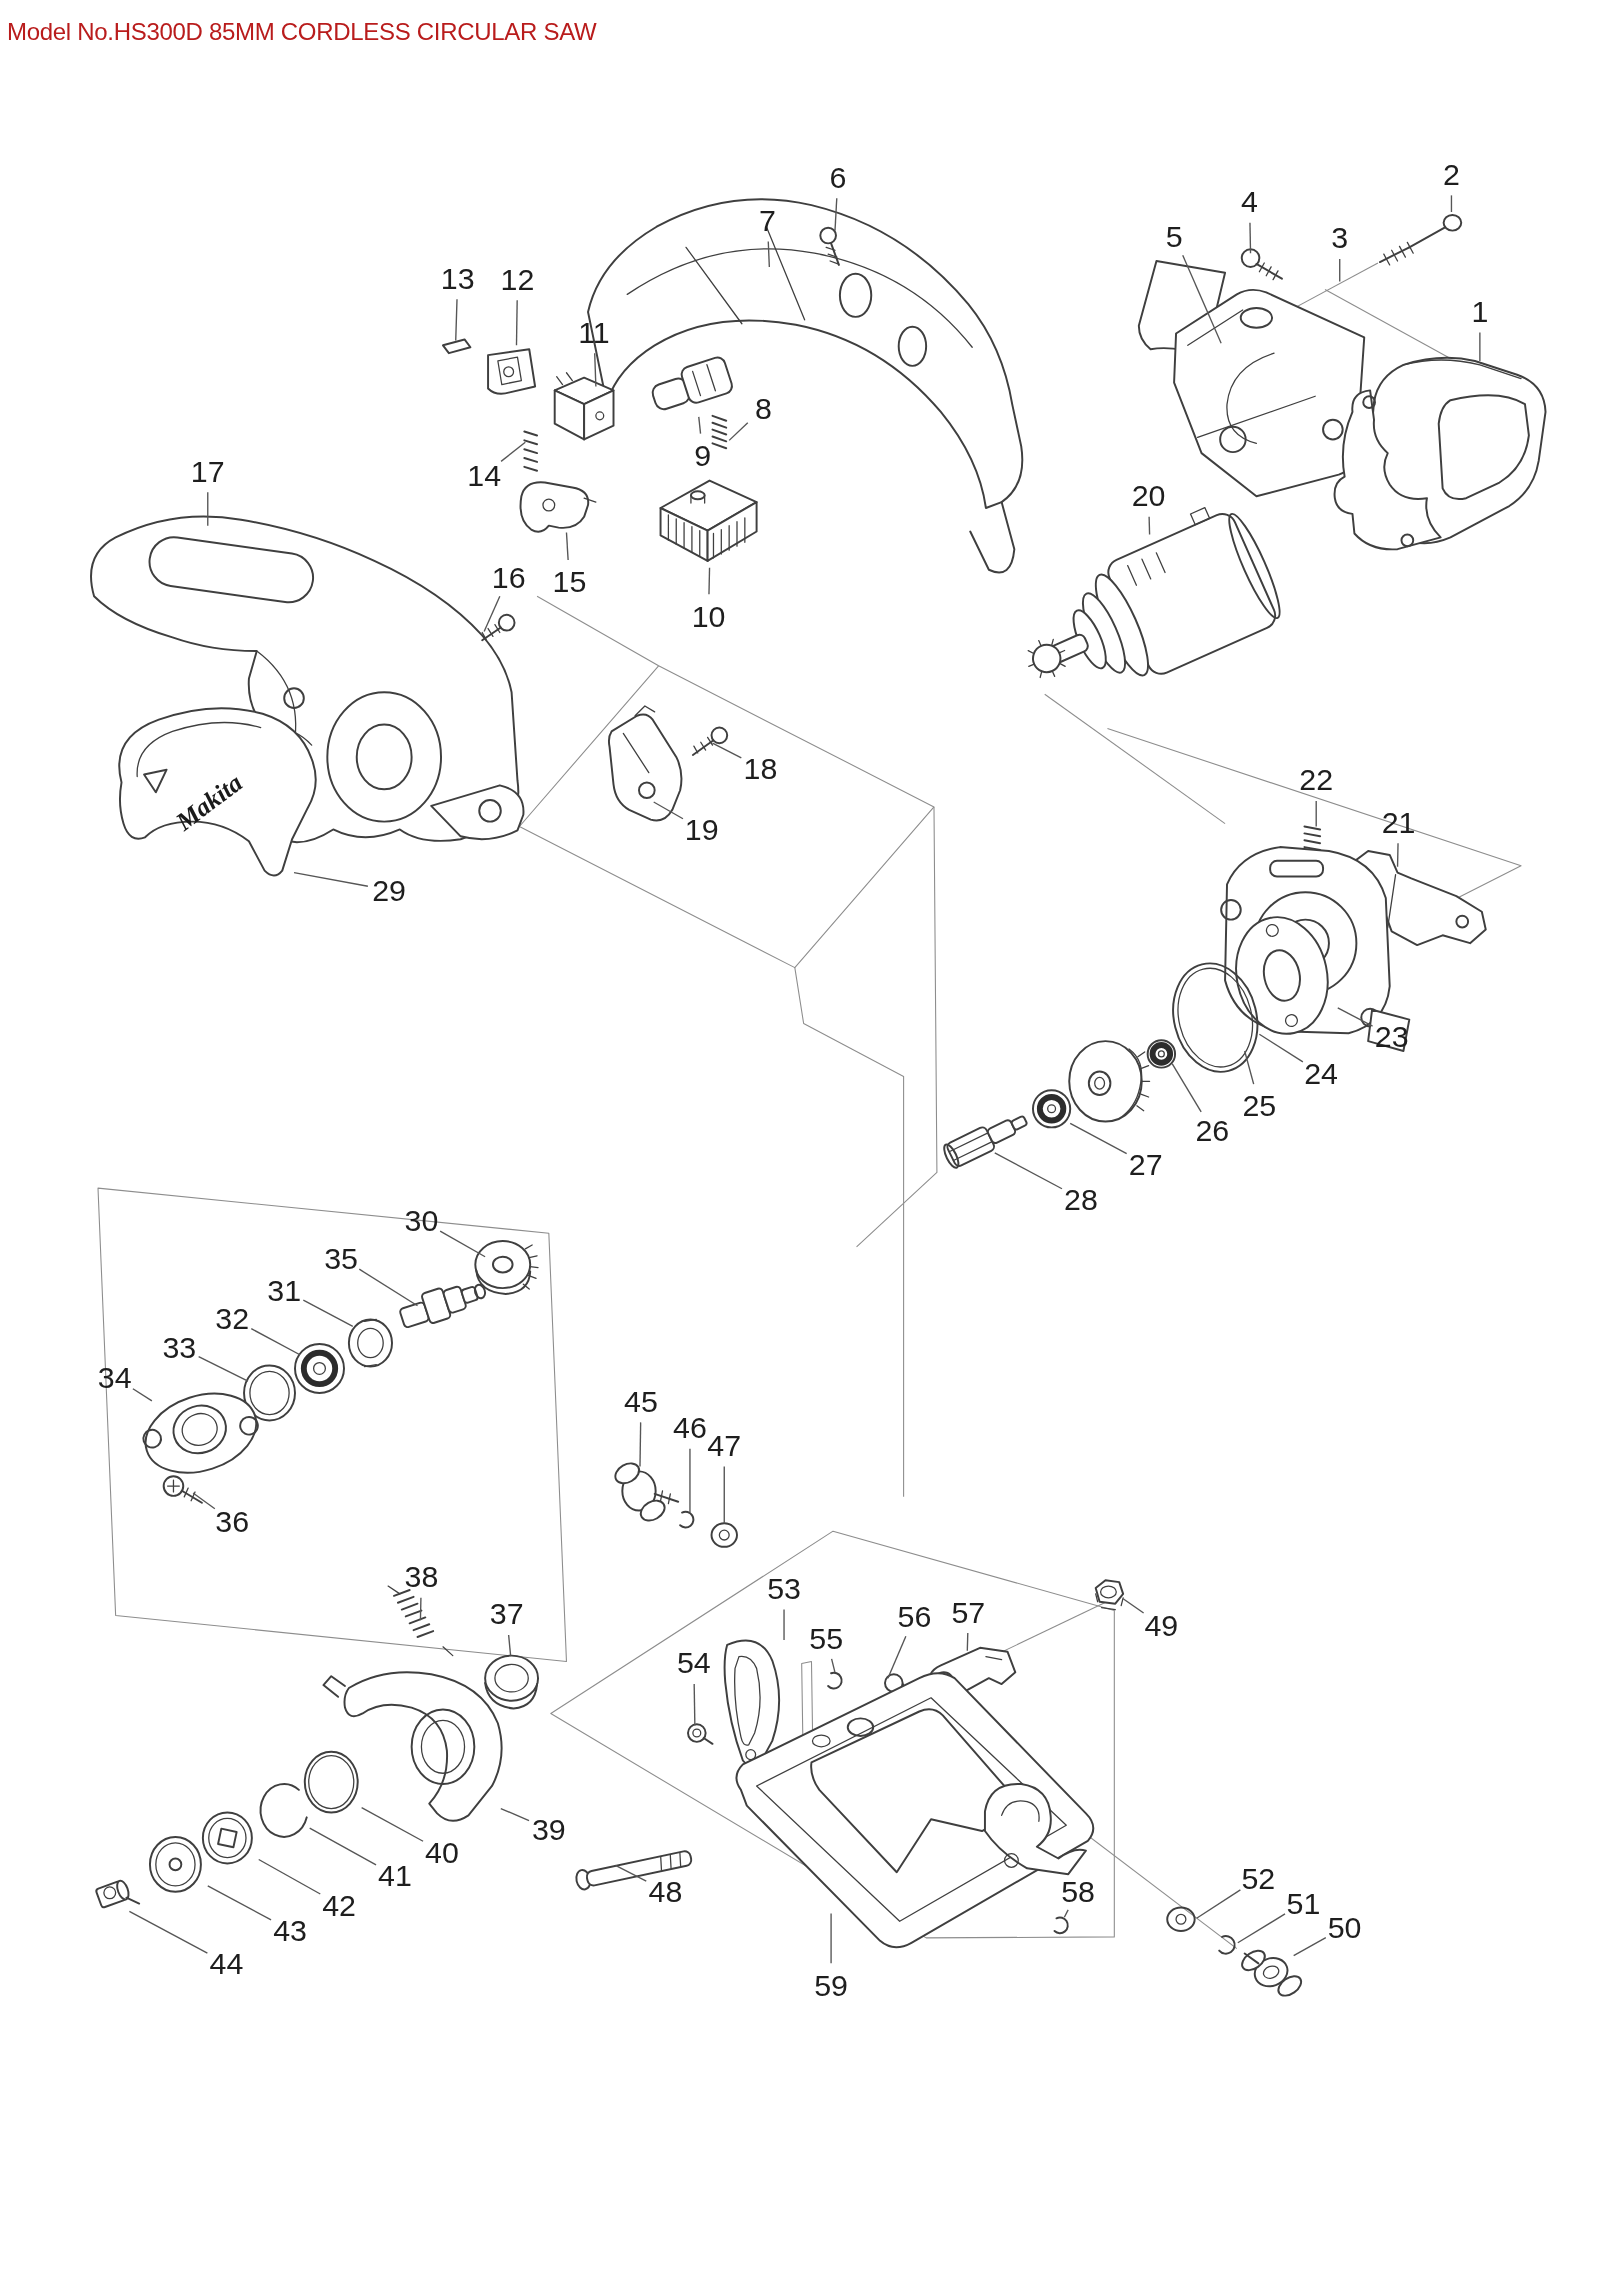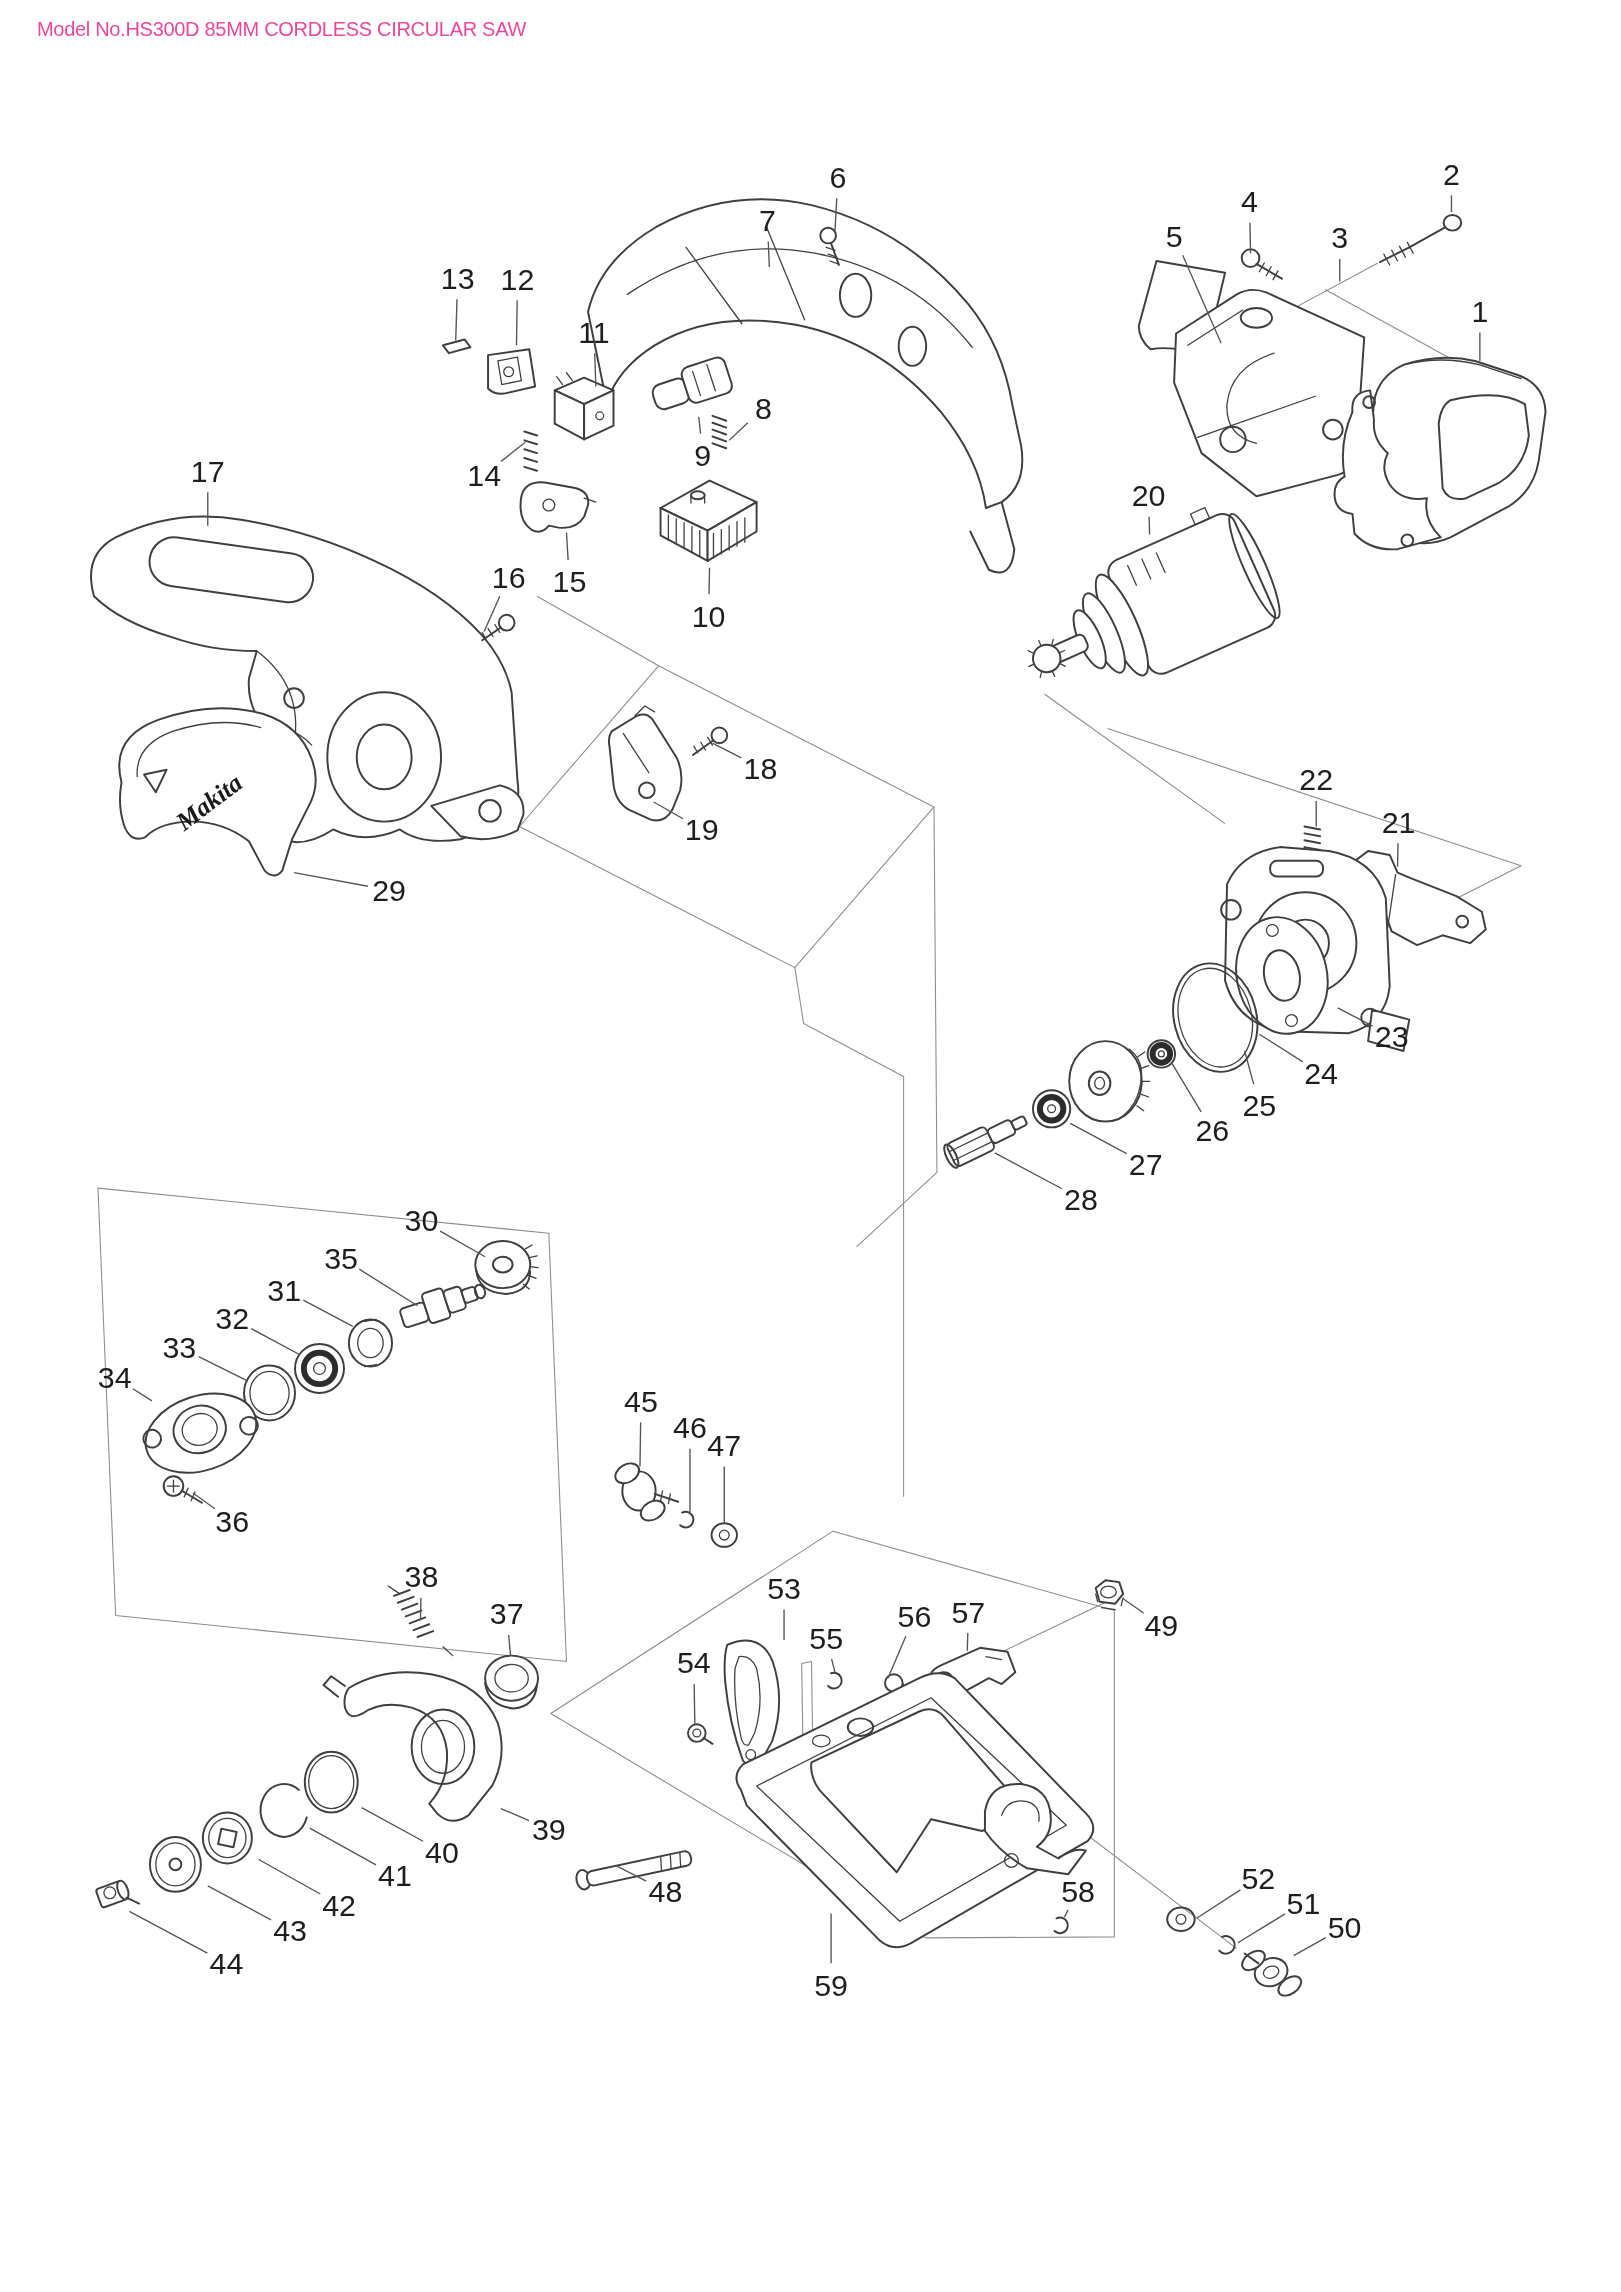--- a/index.html
+++ b/index.html
@@ -1,19 +1,19 @@
 <!DOCTYPE html>
 <html><head>
 <meta charset="utf-8">
 <style>
   html,body{margin:0;padding:0;background:#fff;}
   #page{position:relative;width:1621px;height:2293px;background:#ffffff;overflow:hidden;
         font-family:"Liberation Sans", sans-serif;}
-  #title{position:absolute;left:37px;top:17.6px;font-size:20px;letter-spacing:-0.3px;
-         color:#ec4899;white-space:nowrap;}
+  #title{position:absolute;left:7px;top:17.6px;font-size:24px;letter-spacing:-0.3px;
+         color:#b91c1c;white-space:nowrap;}
   svg{position:absolute;left:0;top:0;}
   .p{fill:#ffffff;stroke:#3f3f3f;stroke-width:2;stroke-linejoin:round;stroke-linecap:round;}
   .o{fill:none;stroke:#3f3f3f;stroke-width:2;stroke-linejoin:round;stroke-linecap:round;}
   .t{fill:none;stroke:#3f3f3f;stroke-width:1.3;stroke-linejoin:round;stroke-linecap:round;}
   .dark{fill:none;stroke:#2c2c2c;stroke-width:6;}
   .cn{fill:none;stroke:#8d8d8d;stroke-width:1.1;stroke-linejoin:round;}
   .lead{stroke:#565656;stroke-width:1.4;fill:none;}
   .num{fill:#1e1e1e;font-family:"Liberation Sans",sans-serif;font-size:31px;}
   .logo{fill:#1a1a1a;font-family:"Liberation Serif",serif;font-style:italic;font-weight:bold;}
 </style>

